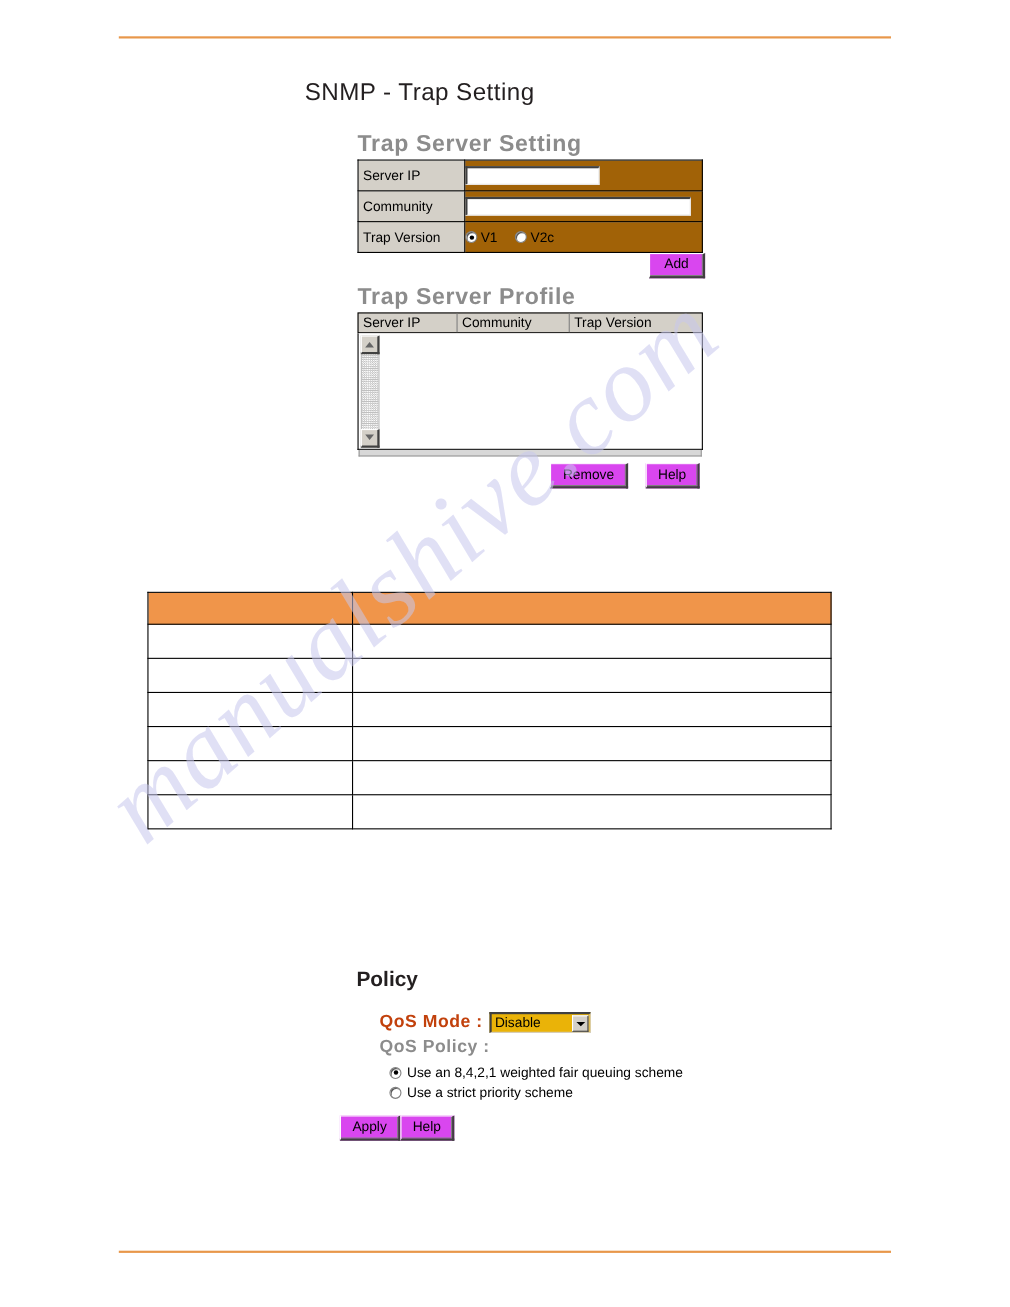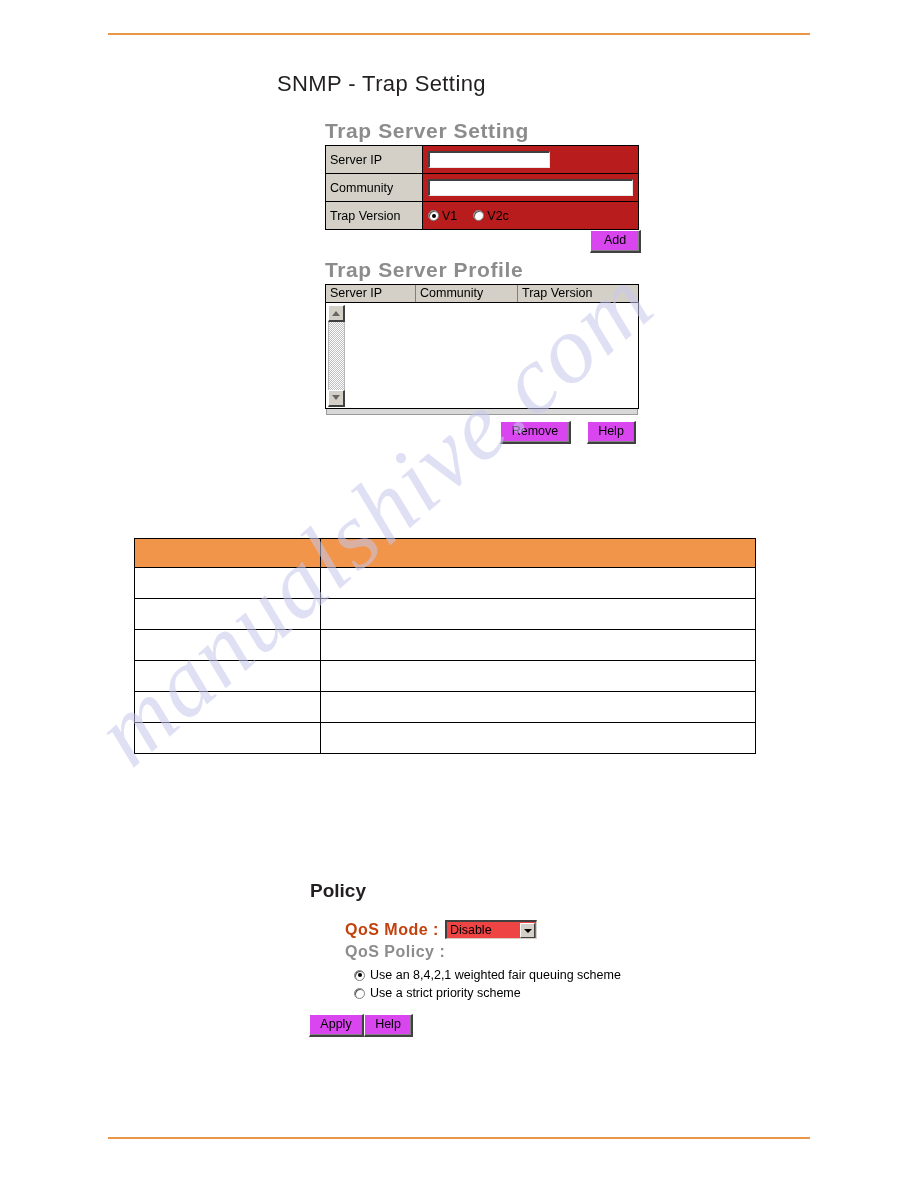--- a/index.html
+++ b/index.html
@@ -96,22 +96,21 @@
     vertical-align: middle;
   }
   .form-table td.lbl {
     width: 92px;
     background: #d4d0c8;
     padding-left: 4px;
     color: #000;
     white-space: nowrap;
   }
   .form-table td.fld {
-    background: #b91c1c;
-    padding-left: 5px;
+    background: #a16207;
   }
   .txtbox {
     display: inline-block;
     height: 17px;
     background: #ffffff;
     border-top: 2px solid #404040;
     border-left: 2px solid #404040;
     border-right: 1px solid #e8e8e8;
     border-bottom: 1px solid #e8e8e8;
     box-sizing: border-box;
@@ -271,21 +270,21 @@
   }
   .desc-table tr.head td {
     background: #f0954a;
     height: 24px;
   }
   .desc-table td.col1 { width: 173px; }
 
   
   .policy-title {
     position: absolute;
-    left: 310px;
+    left: 324px;
     top: 880px;
     font-size: 19px;
     font-weight: bold;
     color: #231f20;
     z-index: 2;
   }
   .qos-mode-row {
     position: absolute;
     left: 345px;
     top: 920px;
@@ -309,21 +308,21 @@
     font-weight: bold;
     letter-spacing: .5px;
     color: #8c8c8c;
     z-index: 2;
   }
   .select-box {
     display: inline-flex;
     align-items: center;
     height: 19px;
     width: 92px;
-    background: #ef4444;
+    background: #eab308;
     border-top: 2px solid #404040;
     border-left: 2px solid #404040;
     border-right: 1px solid #d4d0c8;
     border-bottom: 1px solid #d4d0c8;
     box-sizing: border-box;
     font-size: 12.5px;
     position: relative;
     padding-left: 3px;
     color: #000;
   }

